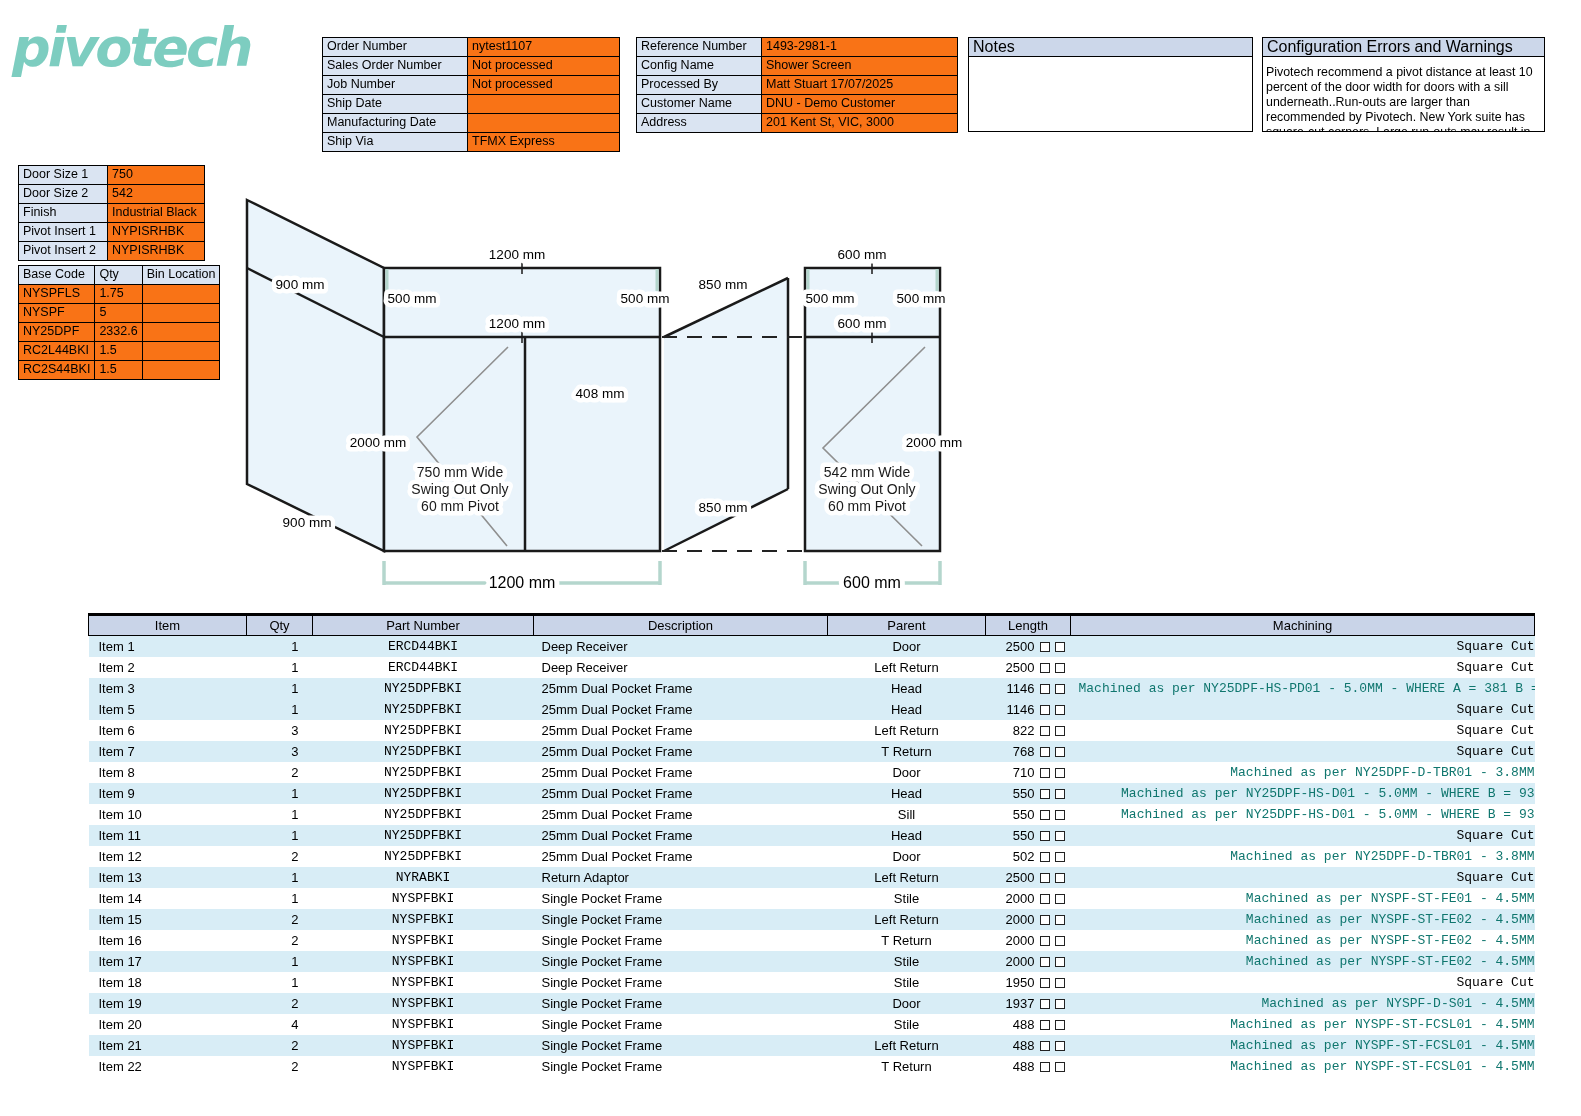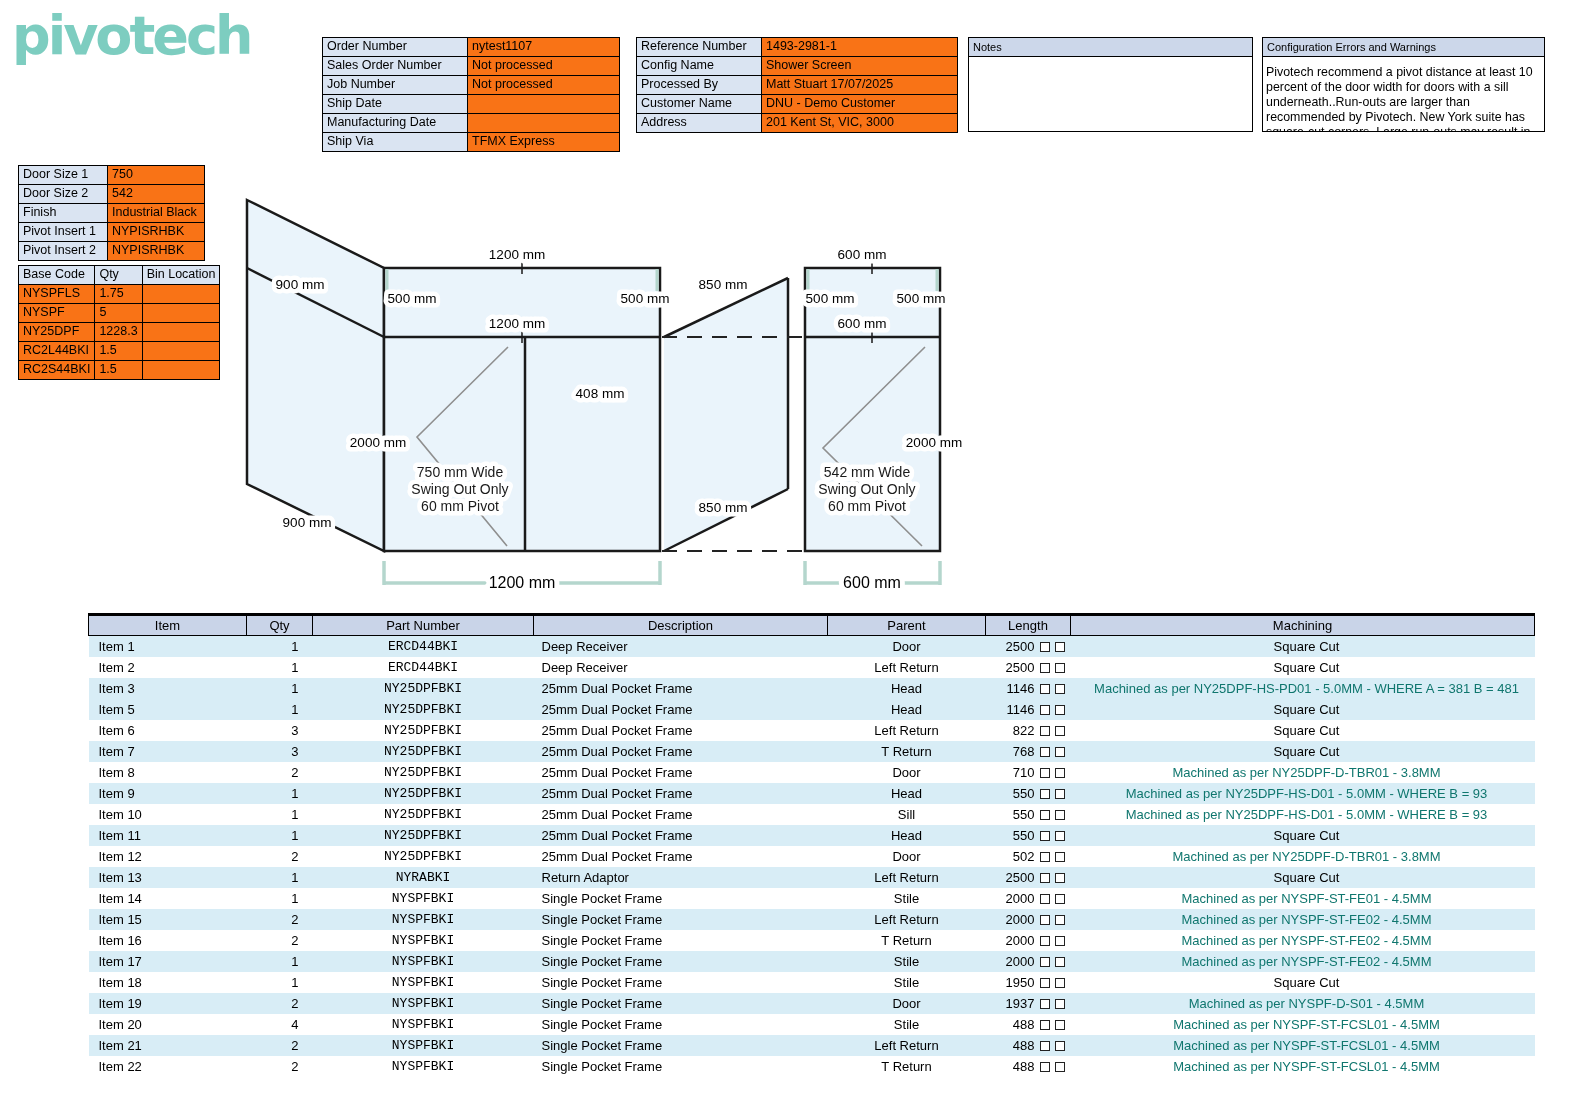--- a/index.html
+++ b/index.html
@@ -6,39 +6,39 @@
   html,body { margin:0; padding:0; }
   body {
     width:1581px; height:1116px; position:relative; overflow:hidden;
     background:#ffffff; color:#000;
     font-family:"Liberation Sans", sans-serif;
   }
   .abs { position:absolute; }
 
   
   .logo {
-    left:12px; top:4px;
+    left:12px; top:16px;
     font-size:54px; font-weight:bold; letter-spacing:-3px;
-    color:#7dcdc0; font-family:"DejaVu Sans", sans-serif;
+    color:#7dcdc0; font-family:"DejaVu Sans", sans-serif;font-style:italic;
   }
 
   
   table { border-collapse:collapse; }
   .info td {
     border:1px solid #000; height:19px; padding:0 4px;
     font-size:12.5px; line-height:1.1; white-space:nowrap; overflow:hidden;
   }
   .info td.lbl { background:#dae4f2; }
   .info td.val { background:#f97316; }
 
   
   .panelbox { border:1px solid #000; background:#fff; }
   .panelbox .ph {
     background:#ccd7ea; border-bottom:1px solid #000;
-    font-size:11px; height:19px; line-height:18px; padding:0 4px;
+    font-size:16px; height:19px; line-height:18px; padding:0 4px;
   }
   .panelbox .pb {
     font-size:12.4px; line-height:15px; padding:8px 3px; overflow:hidden;
   }
 
   
   .parts { table-layout:fixed; width:1446px; }
   .parts th {
     background:#c9d4e8; border:1px solid #000; border-top:3px solid #000;
     font-weight:normal; font-size:13px; height:21px; padding:0;
@@ -47,21 +47,21 @@
     height:21px; padding:0; font-size:13px; line-height:21px;
     white-space:nowrap; overflow:hidden;
   }
   .parts tbody tr.odd td { background:#d8edf6; }
   .c-item   { text-align:left;  padding-left:10px !important; }
   .c-qty    { text-align:right; padding-right:14px !important; }
   .c-part   { text-align:center;font-family:Liberation Mono, monospace; }
   .c-desc   { text-align:left;  padding-left:8px !important; }
   .c-parent { text-align:center; }
   .c-len    { text-align:right; padding-right:6px !important; }
-  .c-mach   { text-align:center;  padding-left:8px !important; }
+  .c-mach   { text-align:right;  padding-left:8px !important;font-family:Liberation Mono, monospace; }
   .mach-link { color:#0f766e; }
   .cb {
     display:inline-block; width:10px; height:10px;
     border:1.3px solid #222; background:#fff; margin-left:5px;
     vertical-align:-1px;
   }
 
   
   .dimtxt {
     font-family:"Liberation Sans", sans-serif; font-size:13.5px; fill:#000;
@@ -223,21 +223,21 @@
       </tr>
 
       <tr>
         <td class="val">NYSPF</td>
         <td class="val">5</td>
         <td class="val"></td>
       </tr>
 
       <tr class="odd">
         <td class="val">NY25DPF</td>
-        <td class="val">1228.3</td>
+        <td class="val">2332.6</td>
         <td class="val"></td>
       </tr>
 
       <tr>
         <td class="val">RC2L44BKI</td>
         <td class="val">1.5</td>
         <td class="val"></td>
       </tr>
 
       <tr class="odd">

